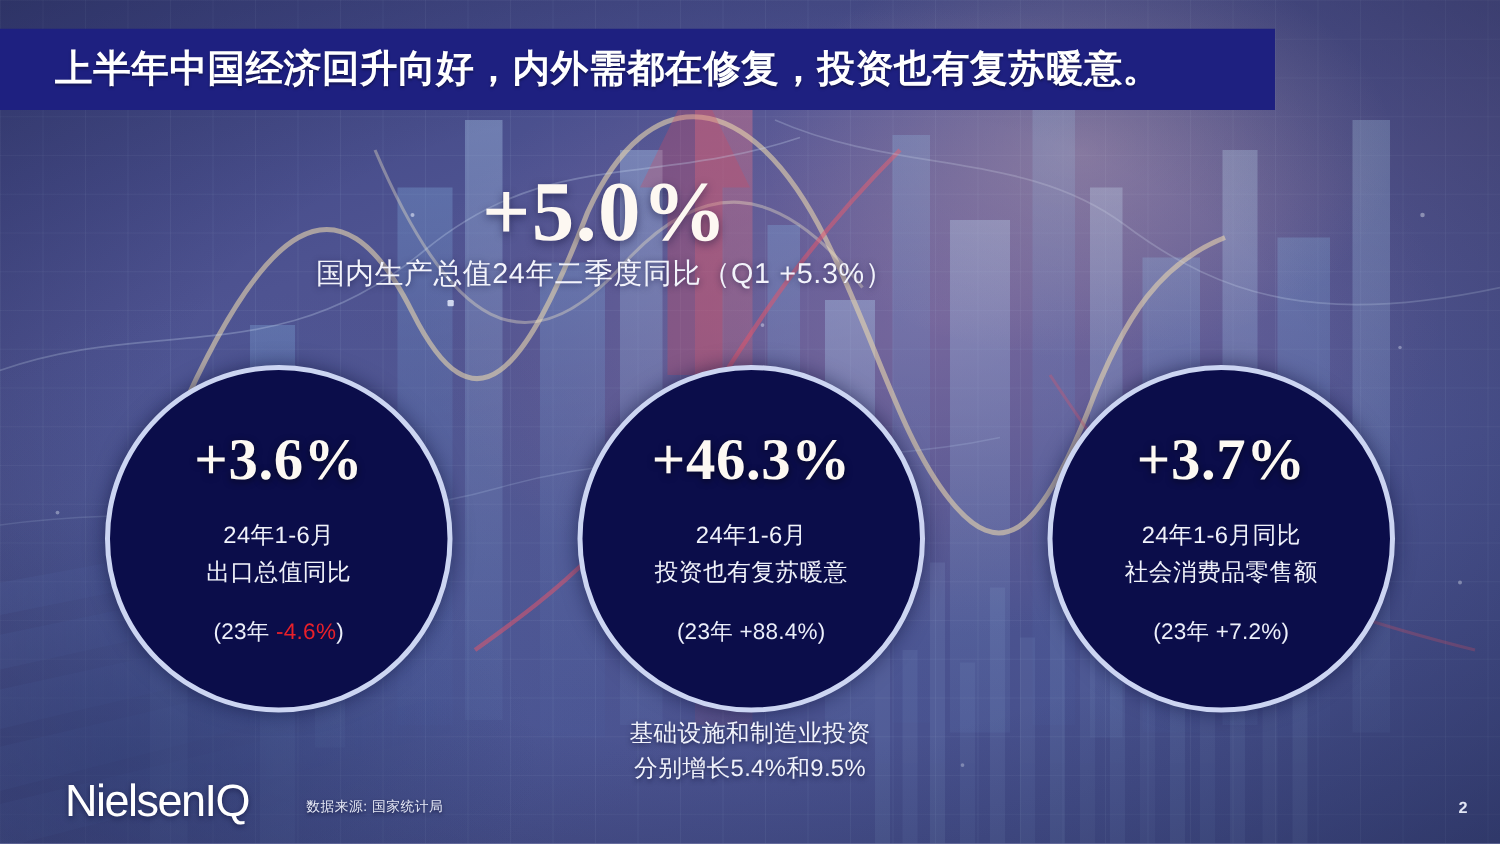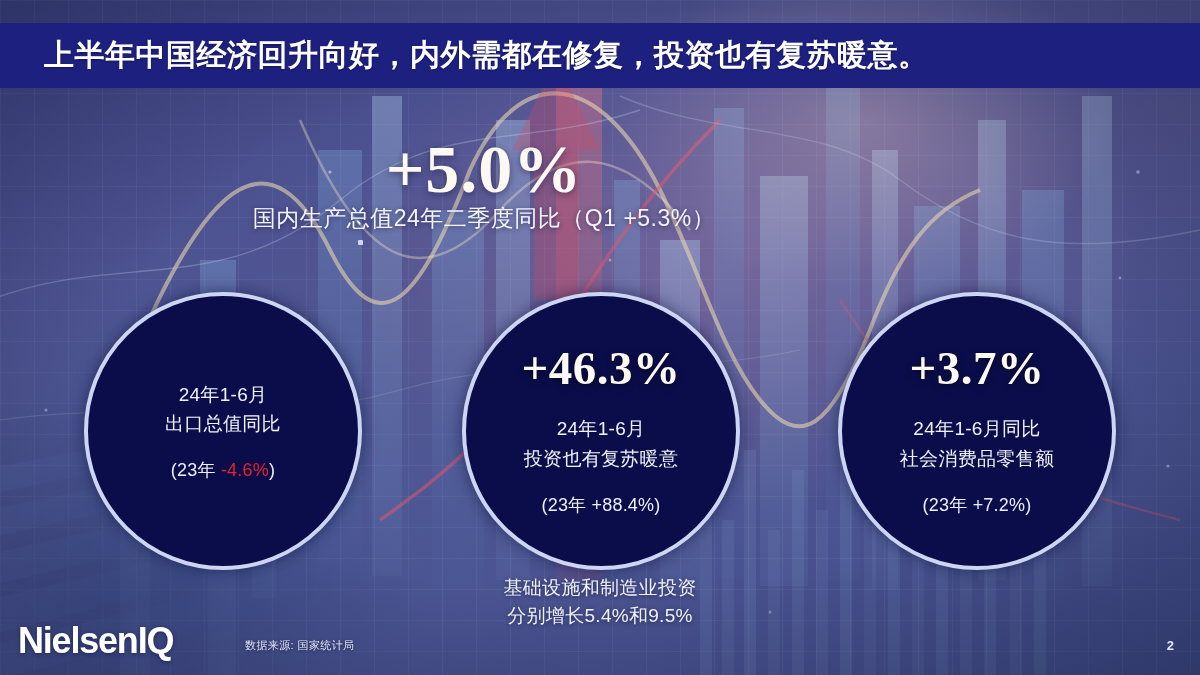--- a/index.html
+++ b/index.html
@@ -44,21 +44,21 @@
     position:absolute; inset:0;
     background:
       radial-gradient(ellipse 30% 35% at 72% 18%, rgba(225,190,185,0.30) 0%, rgba(225,190,185,0) 70%),
       radial-gradient(ellipse 40% 45% at 8% 90%, rgba(40,55,110,0.45) 0%, rgba(40,55,110,0) 70%),
       radial-gradient(ellipse 70% 70% at 50% 50%, rgba(0,0,0,0) 55%, rgba(25,28,62,0.38) 100%);
   }
 
   
   .title-bar {
     position:absolute; left:0; top:23px;
-    width:1200px; height:65px;
+    width:1020px; height:65px;
     background:#1e2080;
     display:flex; align-items:center;
   }
   .title-text {
     margin-left:44px;
     color:#ffffff;
     font-size:30px;
     font-weight:bold;
     letter-spacing:.5px;
     white-space:nowrap;
@@ -136,23 +136,23 @@
     text-align:center;
     font-size:19px;
     color:#f0f2fb;
     line-height:1.45;
     letter-spacing:.3px;
     text-shadow:0 1px 4px rgba(15,18,55,.7);
   }
 
   
   .logo {
-    position:absolute; left:18px; top:620px;
+    position:absolute; left:52px; top:620px;
     font-size:36px;
-    font-weight:bold;
+    font-weight:normal;
     color:#ffffff;
     letter-spacing:-1.2px;
     text-shadow:0 1px 4px rgba(10,12,50,.5);
   }
   .source {
     position:absolute; left:245px; top:638px;
     font-size:11px;
     color:#e6e9f6;
     letter-spacing:.4px;
     text-shadow:0 1px 3px rgba(10,12,50,.7);
@@ -274,20 +274,21 @@
     <div class="title-text">上半年中国经济回升向好，内外需都在修复，投资也有复苏暖意。</div>
   </div>
 
   <div class="hero">
     <div class="hero-value">+5.0%</div>
     <div class="hero-caption">国内生产总值24年二季度同比（Q1 +5.3%）</div>
     <div class="hero-bullet"></div>
   </div>
 
   <div class="circle c1">
+    <div class="circle-value">+3.6%</div>
     <div class="circle-line">24年1-6月</div>
     <div class="circle-line">出口总值同比</div>
     <div class="circle-sub"><span>(23年 </span><span class="neg">-4.6%</span><span>)</span></div>
   </div>
 
   <div class="circle c2">
     <div class="circle-value">+46.3%</div>
     <div class="circle-line">24年1-6月</div>
     <div class="circle-line">投资也有复苏暖意</div>
     <div class="circle-sub"><span>(23年 </span><span>+88.4%</span><span>)</span></div>

